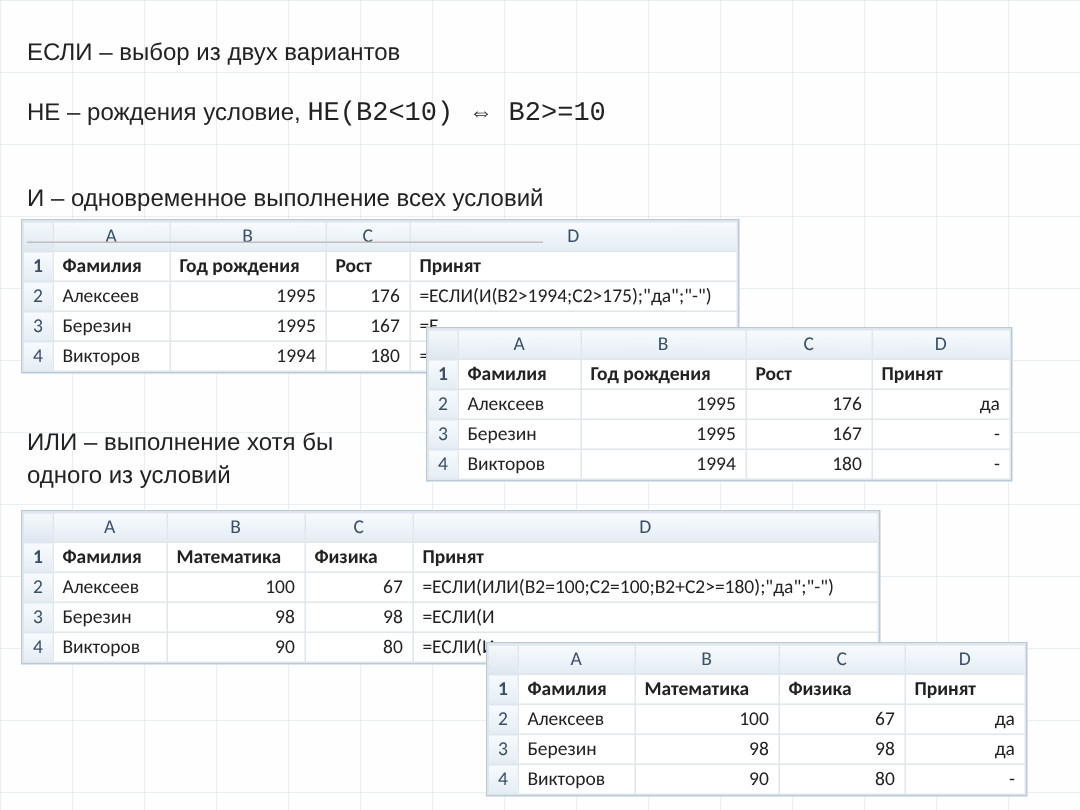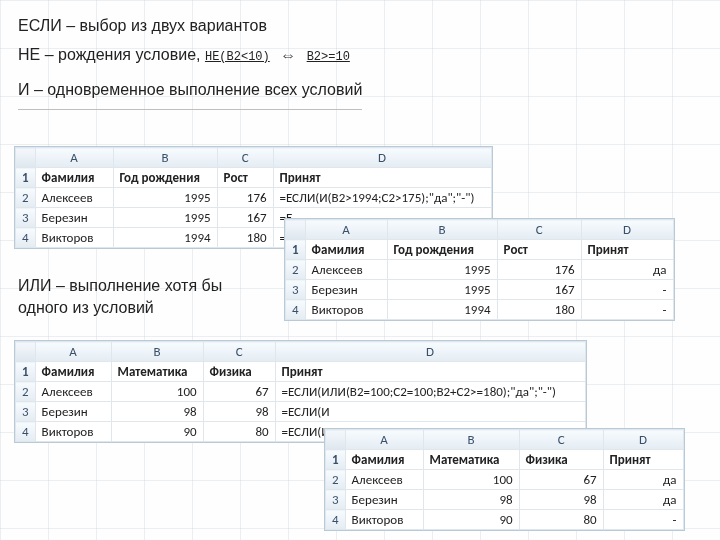--- a/index.html
+++ b/index.html
@@ -19,22 +19,22 @@
       linear-gradient(to bottom, rgba(200,210,220,0.35) 1px, transparent 1px);
     background-size: 48px 48px;
     z-index: 0;
   }
   .page { position: relative; z-index: 1; padding: 8px 18px; }
   .title {
     font-size: 29px; font-weight: 400; color: #222;
     padding-bottom: 4px; border-bottom: 2px solid #bfbfbf;
     margin-bottom: 8px;
   }
-  .txt { font-size: 16px; color: #222; margin: 7px 0; line-height: 1.35; }
-  .mono { font-family: "Courier New", monospace; font-size: 12px; text-decoration: underline; }
+  .txt { font-size: 16px; color: #222; margin: 17px 0; line-height: 1.35; }
+  .mono { font-family: "Courier New", monospace; font-size: 18px; }
   .arrow { font-family: Arial, sans-serif; padding: 0 6px; }
 
   .sheet {
     display: inline-block;
     border: 1px solid #b8c9d8;
     background: #fff;
     font-family: Calibri, Arial, sans-serif;
     font-size: 13px;
     color: #222;
   }
@@ -75,21 +75,21 @@
 
   <div class="txt">
     <span>ЕСЛИ</span><span> – выбор из двух вариантов</span>
   </div>
   <div class="txt">
     <span>НЕ</span><span> – рождения условие,</span>
     <span class="mono">НЕ(B2&lt;10)</span>
     <span class="arrow">⇔</span>
     <span class="mono">B2&gt;=10</span>
   </div>
-  <div class="txt" style="border-bottom:1px solid #bfbfbf; display:inline-block; padding-bottom:8px;">
+  <div class="txt" style="border-bottom:1px solid #bfbfbf; display:inline-block; padding-bottom:18px;">
     <span>И</span><span> – одновременное выполнение всех условий</span>
   </div>
 </div>
 
 <div class="block" style="left:14px; top:146px;">
   <div class="sheet">
     <table>
       <tbody>
           <tr>
         <th class="corner"></th>

